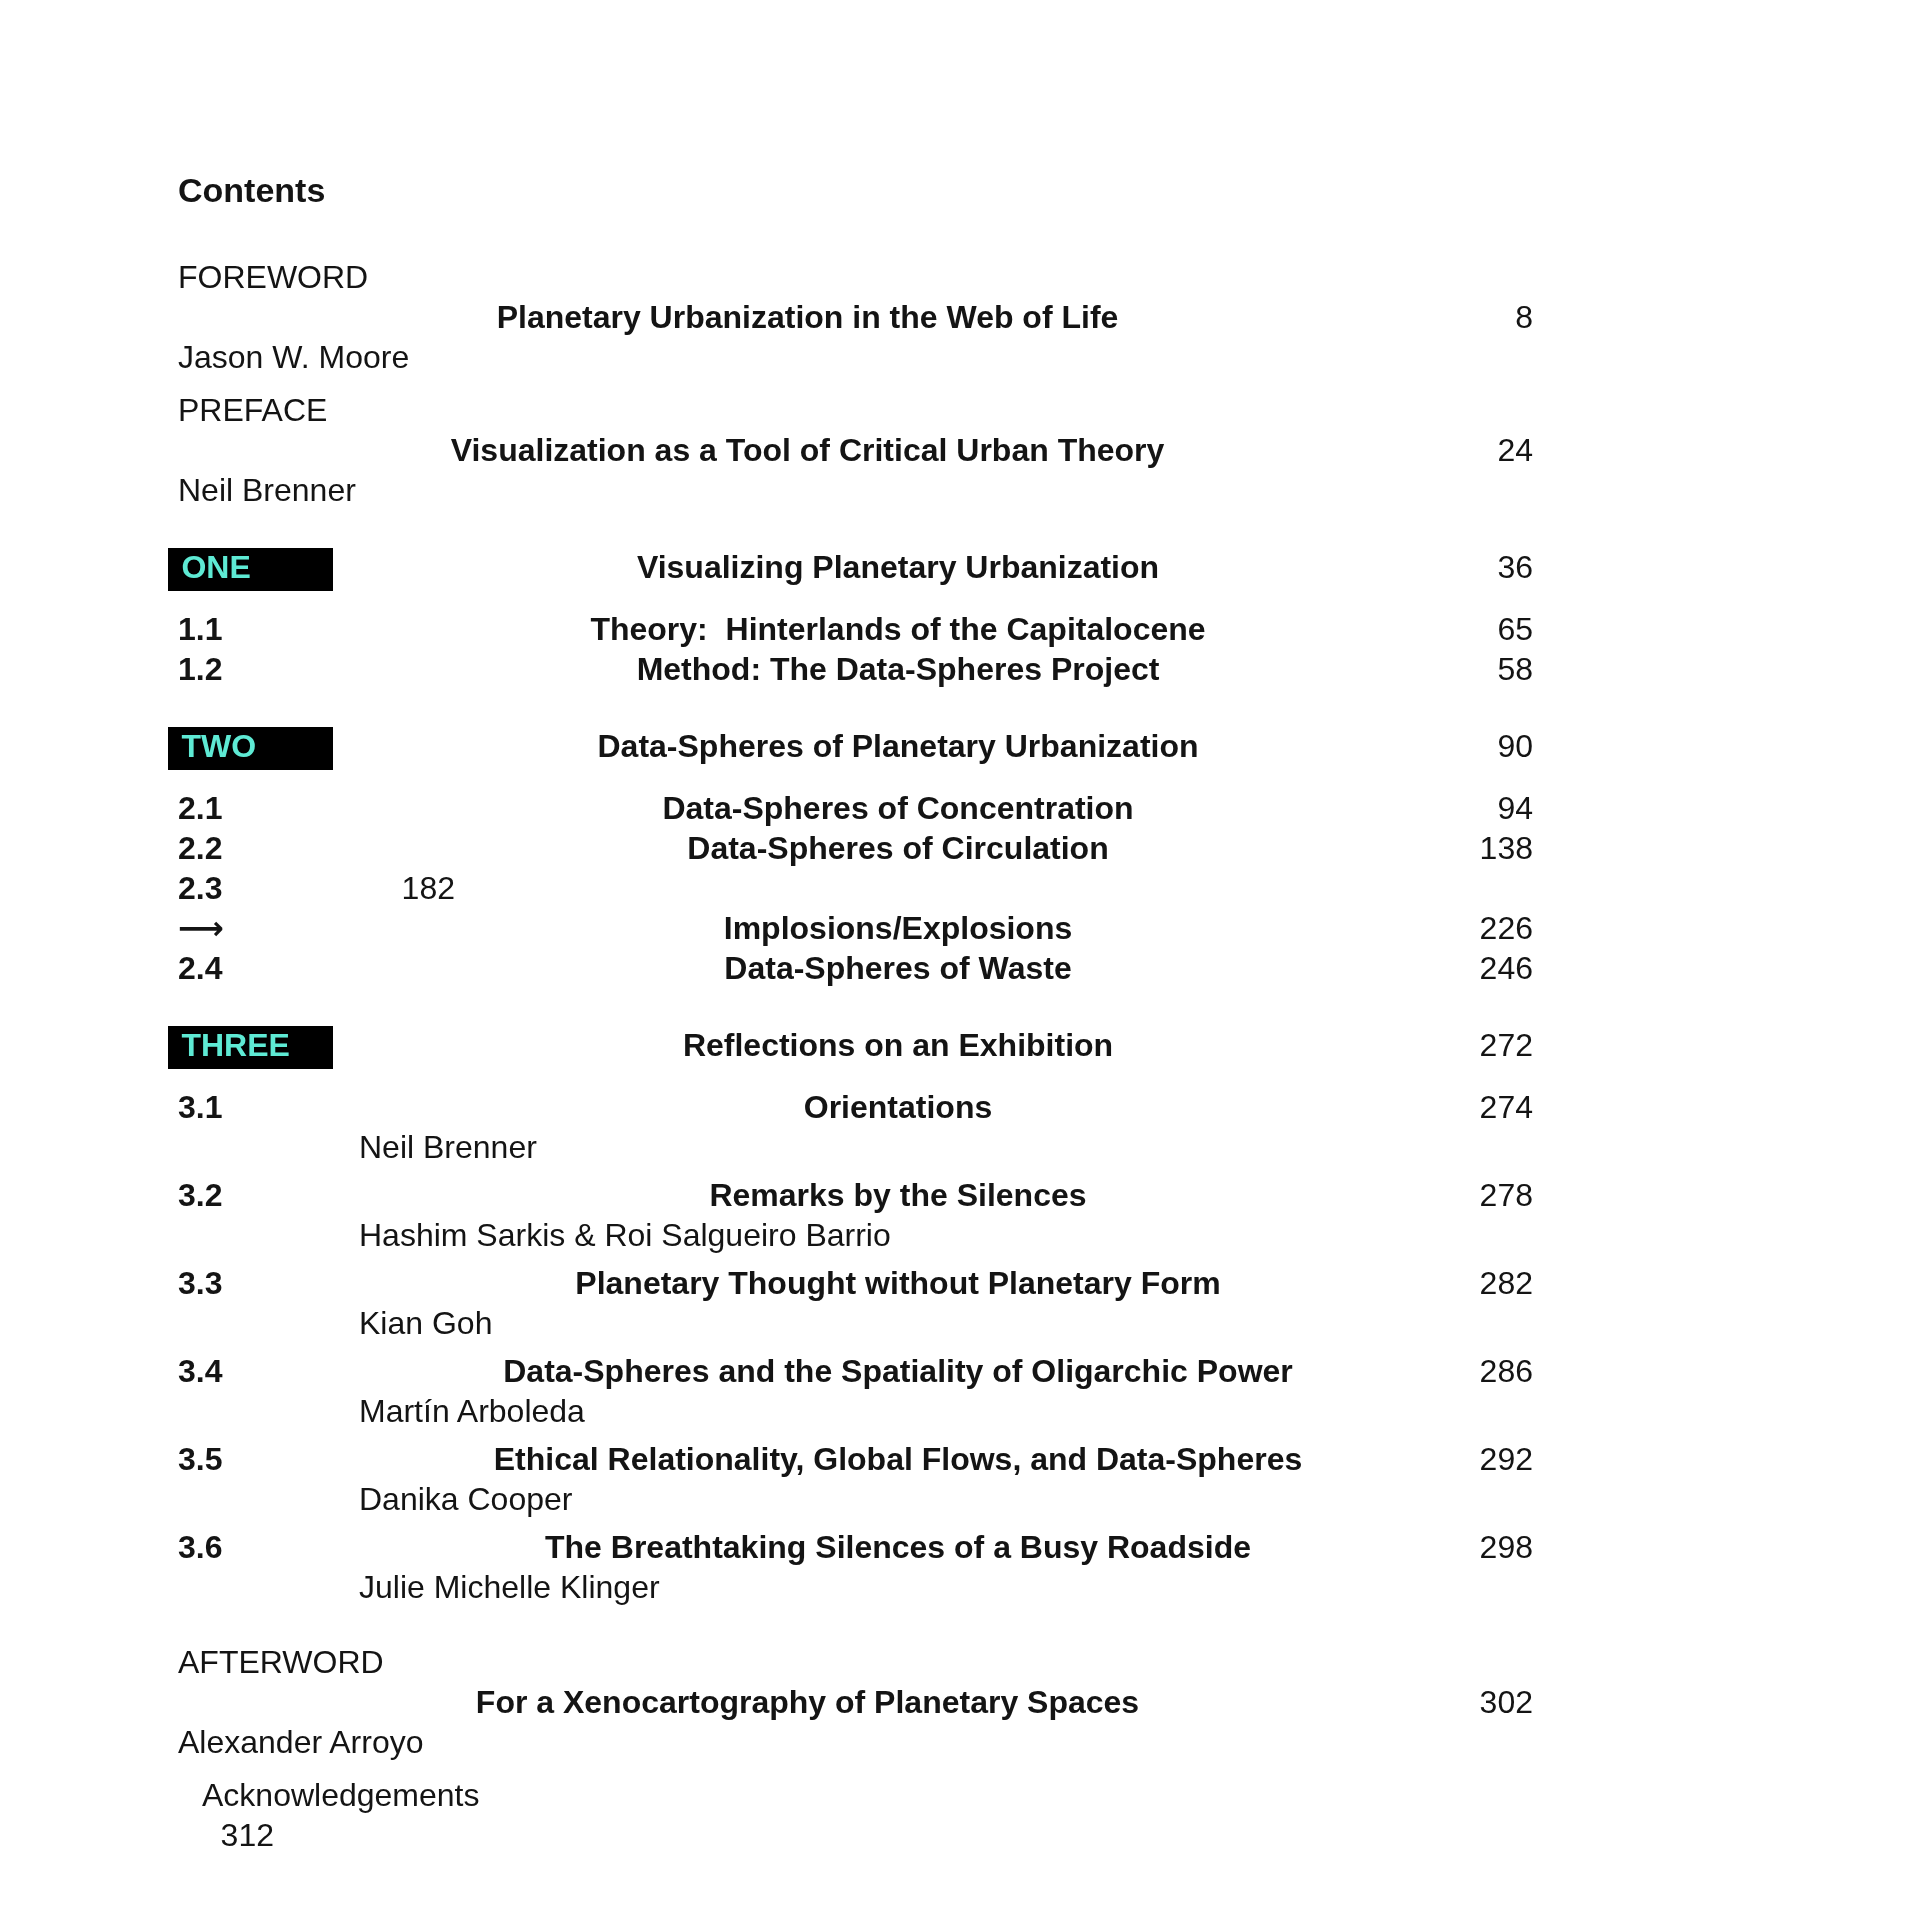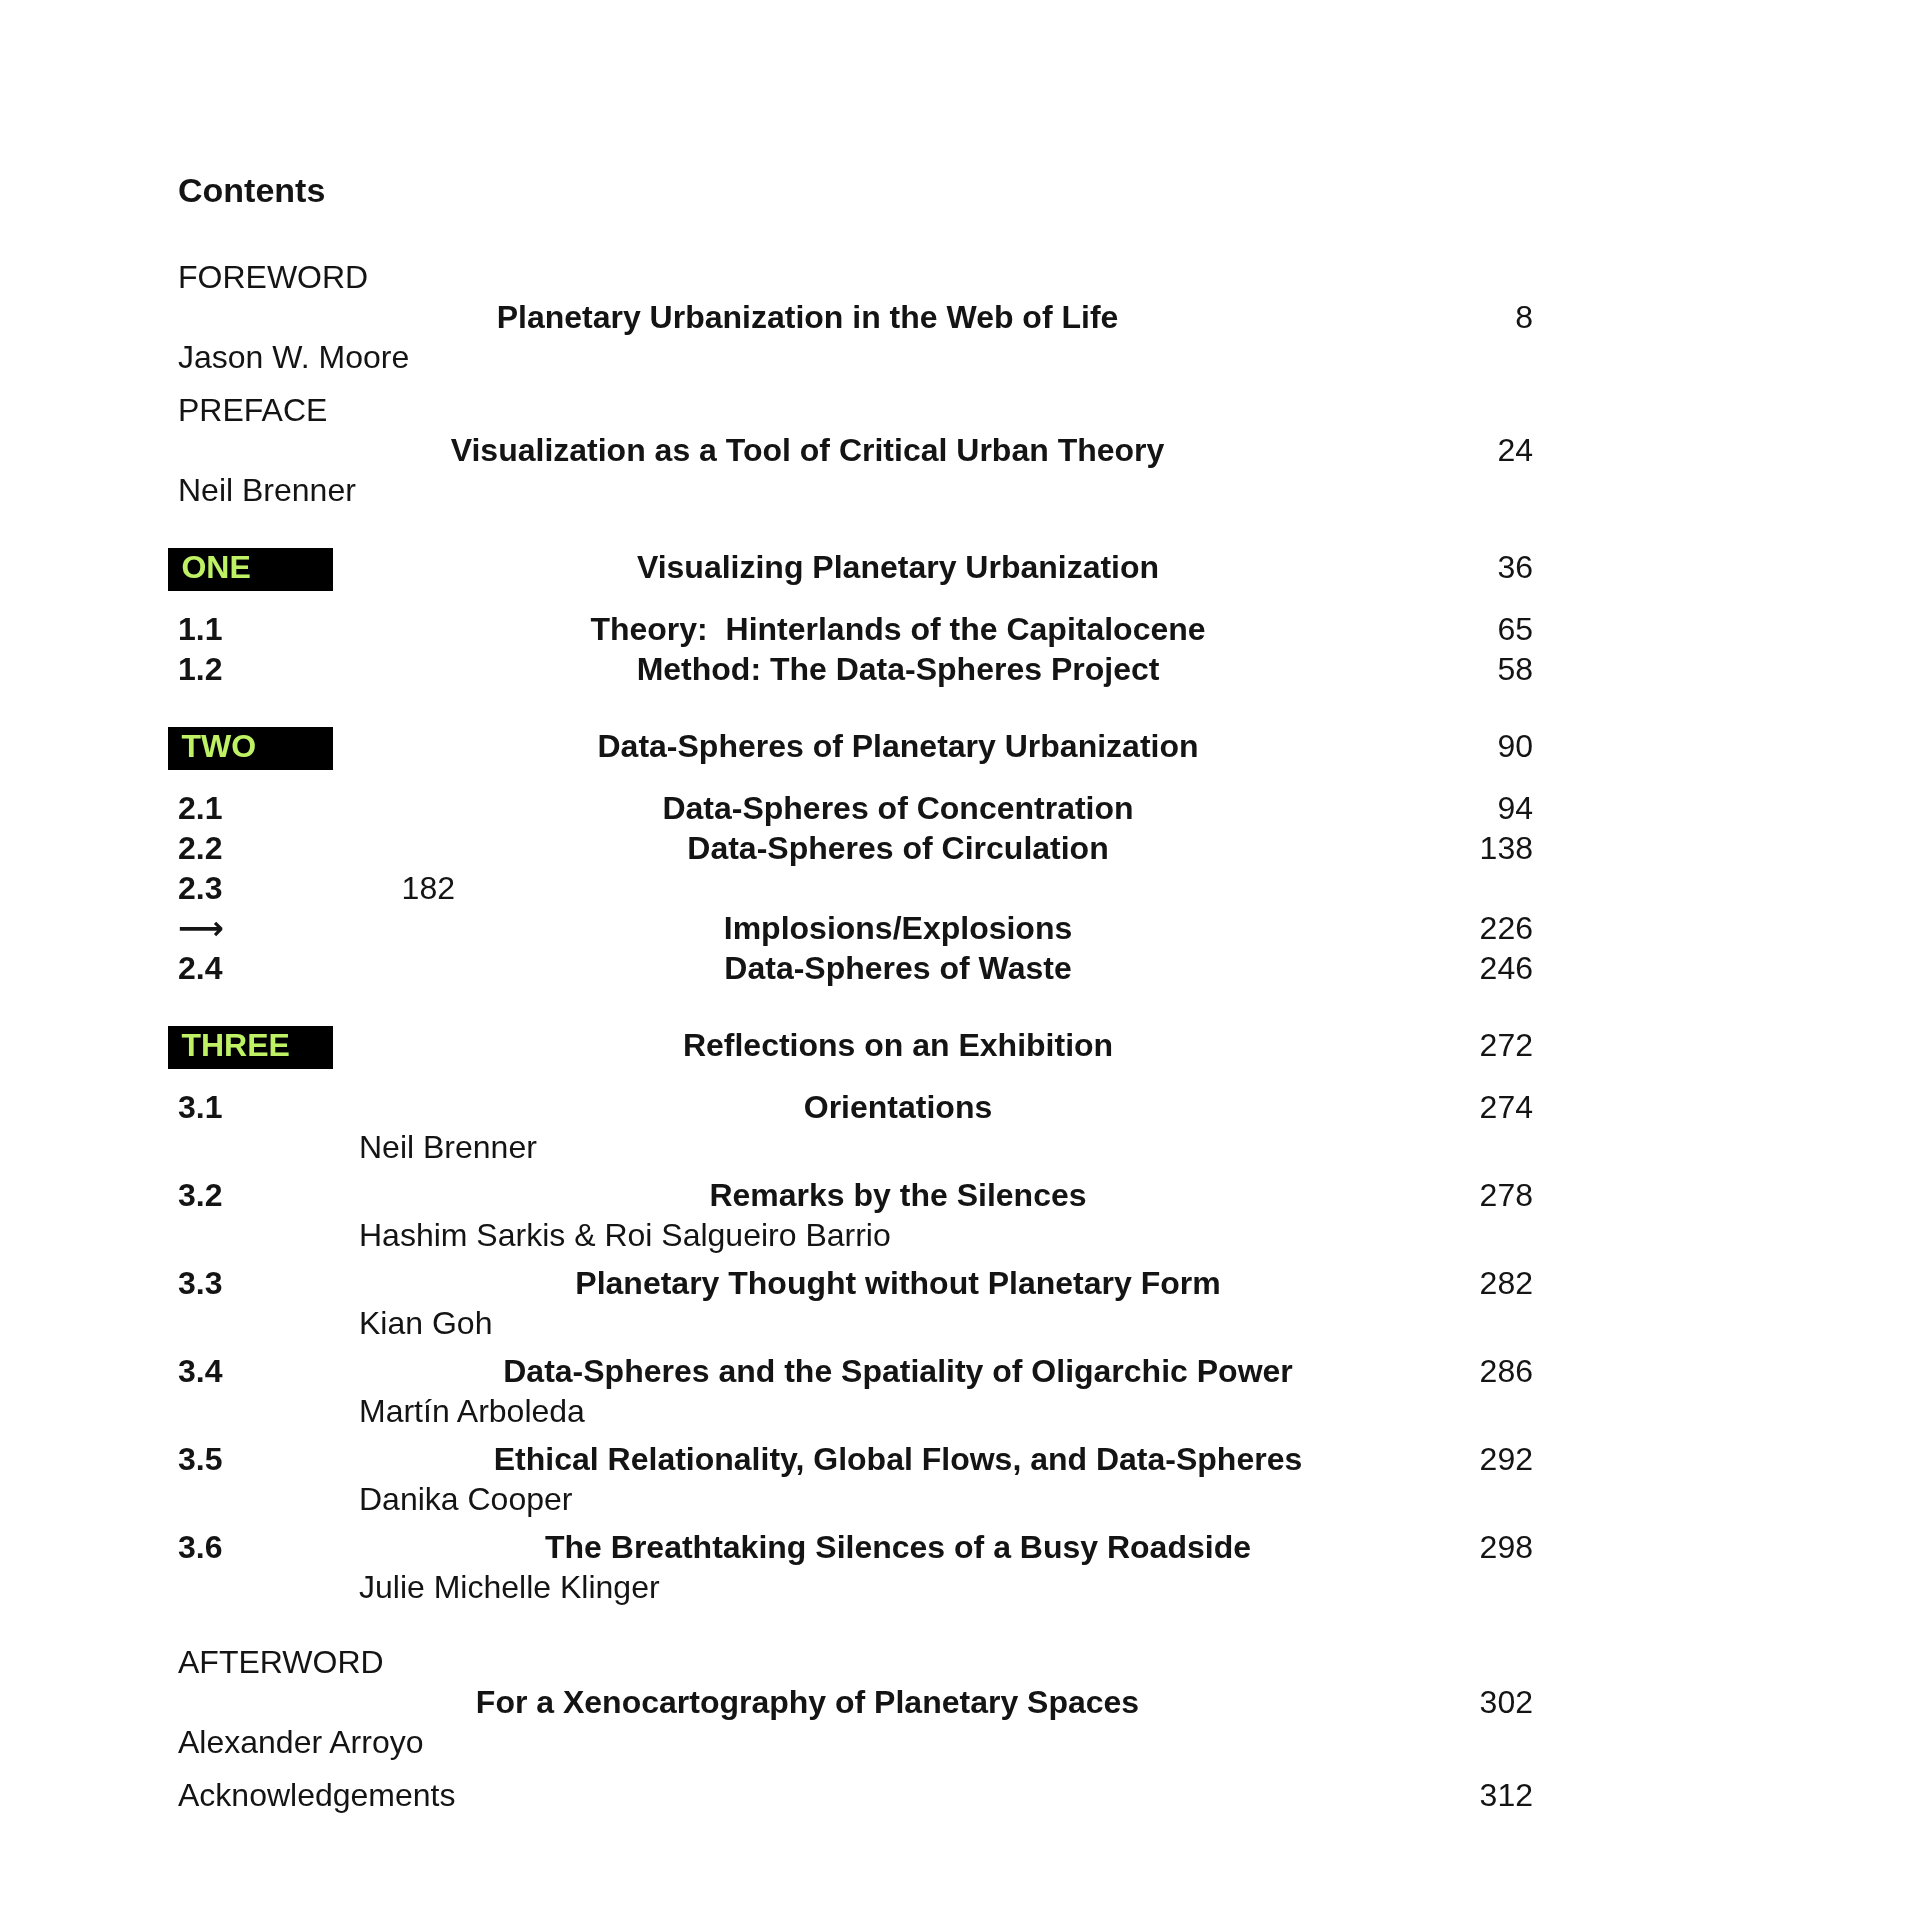--- a/index.html
+++ b/index.html
@@ -71,21 +71,21 @@
   }
   .chapter-row {
     margin-bottom: 17.6px;
   }
   .chapter-box {
     display: inline-block;
     box-sizing: border-box;
     margin-left: -9.6px;
     min-width: 165px;
     background: #000000;
-    color: #bef264;
+    color: #5eead4;
     font-weight: bold;
     padding: 1.6px 13px 6.4px 13px;
     line-height: 35px;
   }
   .section-row {
     
   }
   .sub-entry {
     margin-bottom: 8px;
   }
@@ -93,20 +93,21 @@
     margin-bottom: 0;
   }
   .section-author {
     font-weight: normal;
   }
   .back-block {
     margin-top: 35px;
   }
   .ack-row {
     margin-top: 5px;
+    flex-direction: column;
   }
   .ack-label {
     font-weight: normal;
   }
   .arrow-num {
     font-weight: bold;
     letter-spacing: -1.6px;
   }
 </style>
 </head>

